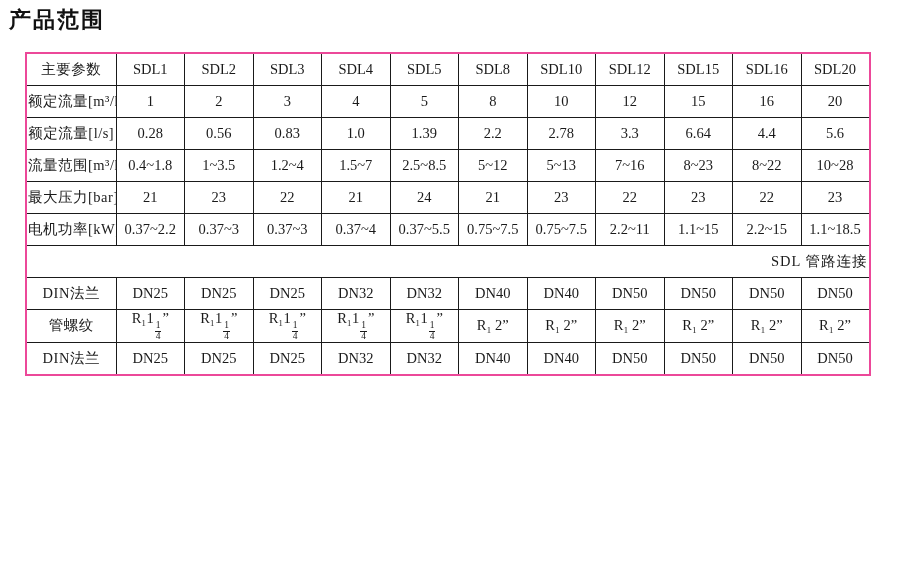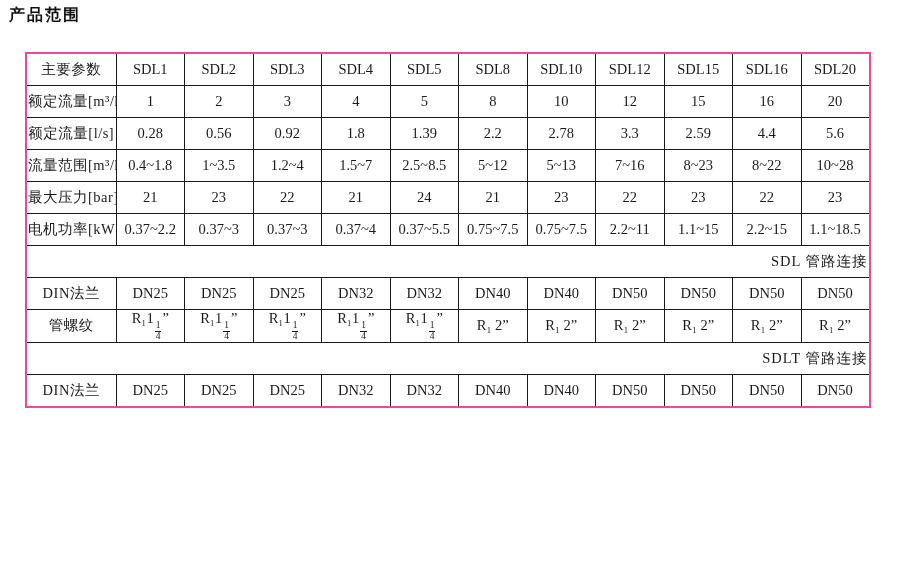--- a/index.html
+++ b/index.html
@@ -14,21 +14,21 @@
     background: #ffffff;
     color: #111111;
     font-family: "Liberation Serif", "DejaVu Serif", serif;
     overflow: hidden;
   }
   .title {
     position: absolute;
     left: 9px;
     top: 5px;
     font-family: "DejaVu Sans", "Liberation Sans", sans-serif;
-    font-size: 16px;
+    font-size: 22px;
     font-weight: bold;
     letter-spacing: 2px;
     color: #111111;
   }
   table.spec {
     position: absolute;
     left: 25px;
     top: 52px;
     width: 844px;
     border-collapse: collapse;
@@ -106,27 +106,27 @@
           <td>10</td>
           <td>12</td>
           <td>15</td>
           <td>16</td>
           <td>20</td>
         </tr>
         <tr>
           <td class="c-label">额定流量[l/s]</td>
           <td>0.28</td>
           <td>0.56</td>
-          <td>0.92</td>
-          <td>1.8</td>
+          <td>0.83</td>
+          <td>1.0</td>
           <td>1.39</td>
           <td>2.2</td>
           <td>2.78</td>
           <td>3.3</td>
-          <td>2.59</td>
+          <td>6.64</td>
           <td>4.4</td>
           <td>5.6</td>
         </tr>
         <tr>
           <td class="c-label">流量范围[m³/h]</td>
           <td>0.4~1.8</td>
           <td>1~3.5</td>
           <td>1.2~4</td>
           <td>1.5~7</td>
           <td>2.5~8.5</td>
@@ -205,23 +205,20 @@
               <span class="den">4</span>
             </span><span>”</span></td>
           <td><span>R₁ 2</span><span>”</span></td>
           <td><span>R₁ 2</span><span>”</span></td>
           <td><span>R₁ 2</span><span>”</span></td>
           <td><span>R₁ 2</span><span>”</span></td>
           <td><span>R₁ 2</span><span>”</span></td>
           <td><span>R₁ 2</span><span>”</span></td>
         </tr>
         <tr>
-          <td colspan="12" class="c-section">SDLT 管路连接</td>
-        </tr>
-        <tr>
           <td class="c-label">DIN法兰</td>
           <td>DN25</td>
           <td>DN25</td>
           <td>DN25</td>
           <td>DN32</td>
           <td>DN32</td>
           <td>DN40</td>
           <td>DN40</td>
           <td>DN50</td>
           <td>DN50</td>

